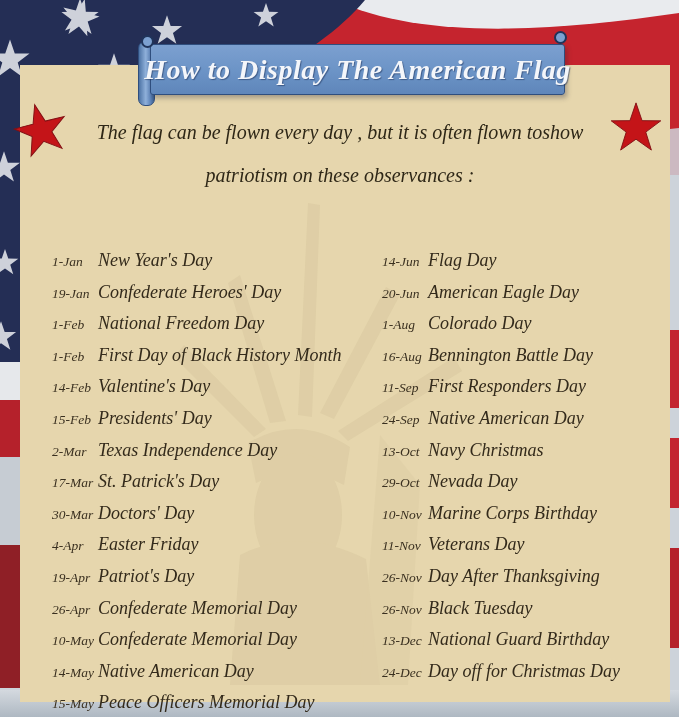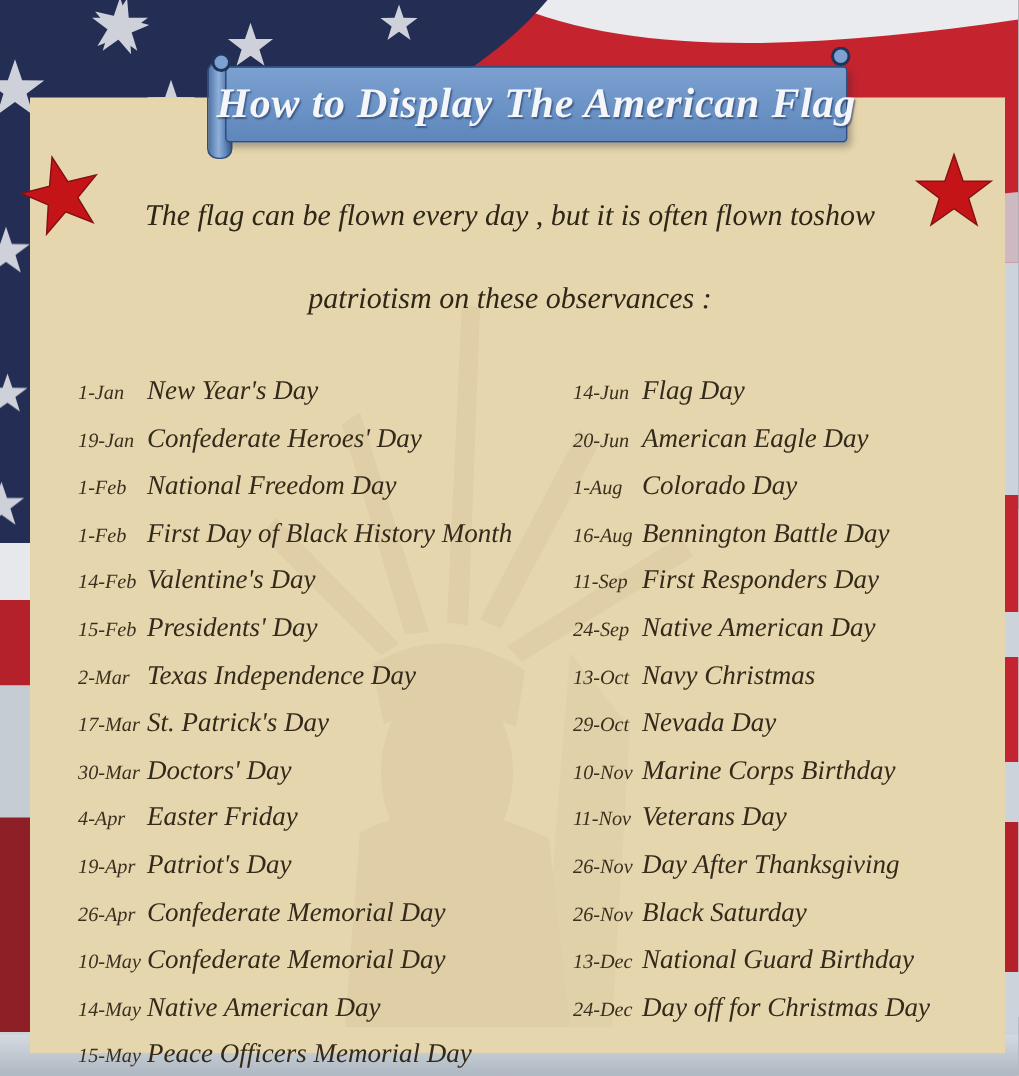--- a/index.html
+++ b/index.html
@@ -44,21 +44,21 @@
   
   .accent-star{position:absolute;z-index:4;}
   .accent-star.left{left:12px;top:102px;transform:rotate(-14deg);}
   .accent-star.right{left:608px;top:101px;}
 
   
   .intro{
     position:absolute;left:40px;top:109px;width:600px;z-index:4;text-align:center;
     font-style:italic;font-size:20px;color:#2e2717;line-height:39px;
   }
-  .intro p{margin:16px;white-space:nowrap;}
+  .intro p{margin:4px;white-space:nowrap;}
 
   
   .col{position:absolute;top:206px;z-index:4;}
   .col.left{left:52px;width:322px;}
   .col.right{left:382px;width:292px;}
   .row{display:flex;align-items:baseline;height:31.6px;}
   .row .date{
     flex:0 0 44px;font-style:italic;font-size:13.5px;color:#3a3020;white-space:nowrap;
   }
   .row .name{
@@ -275,21 +275,21 @@
     <span class="name">Veterans Day</span>
   </div>
 
   <div class="row">
     <span class="date">26-Nov</span>
     <span class="name">Day After Thanksgiving</span>
   </div>
 
   <div class="row">
     <span class="date">26-Nov</span>
-    <span class="name">Black Saturday</span>
+    <span class="name">Black Tuesday</span>
   </div>
 
   <div class="row">
     <span class="date">13-Dec</span>
     <span class="name">National Guard Birthday</span>
   </div>
 
   <div class="row">
     <span class="date">24-Dec</span>
     <span class="name">Day off for Christmas Day</span>

